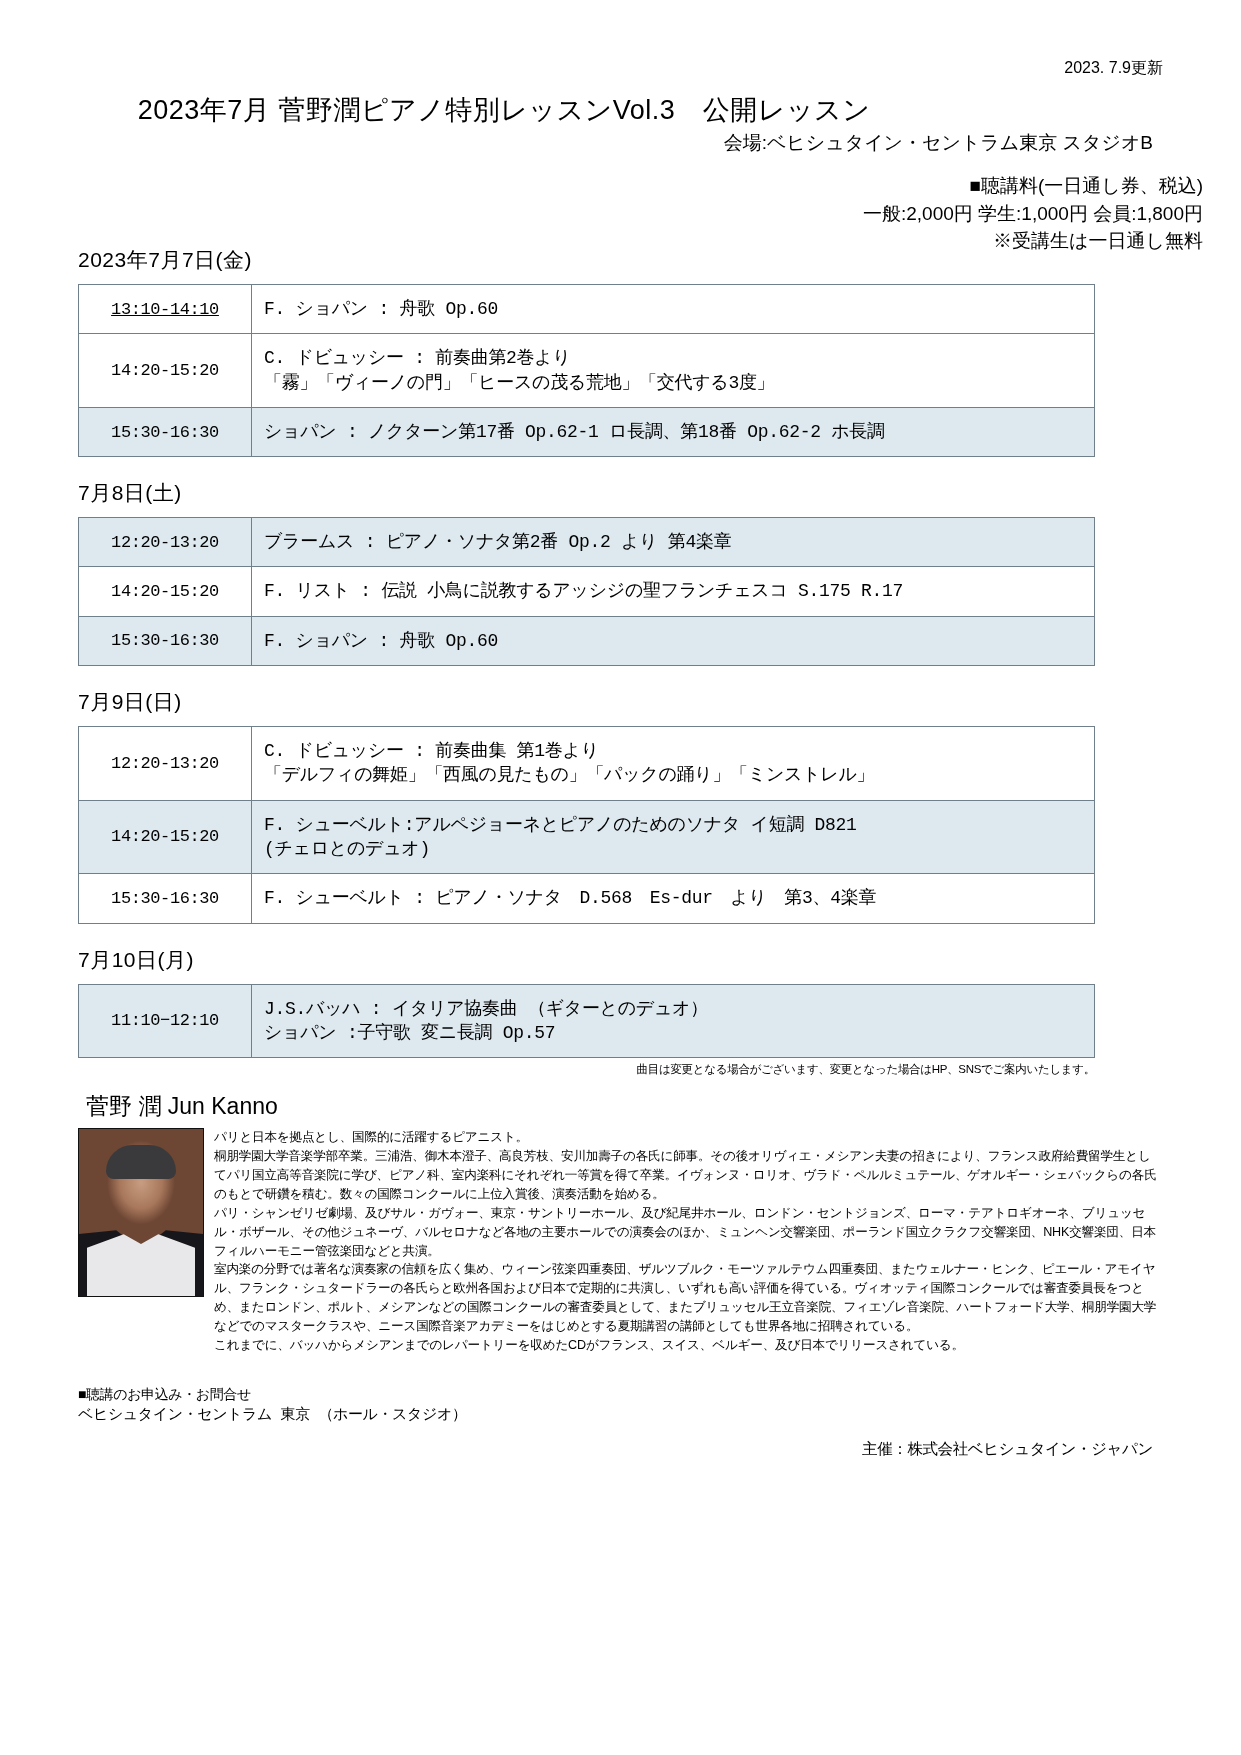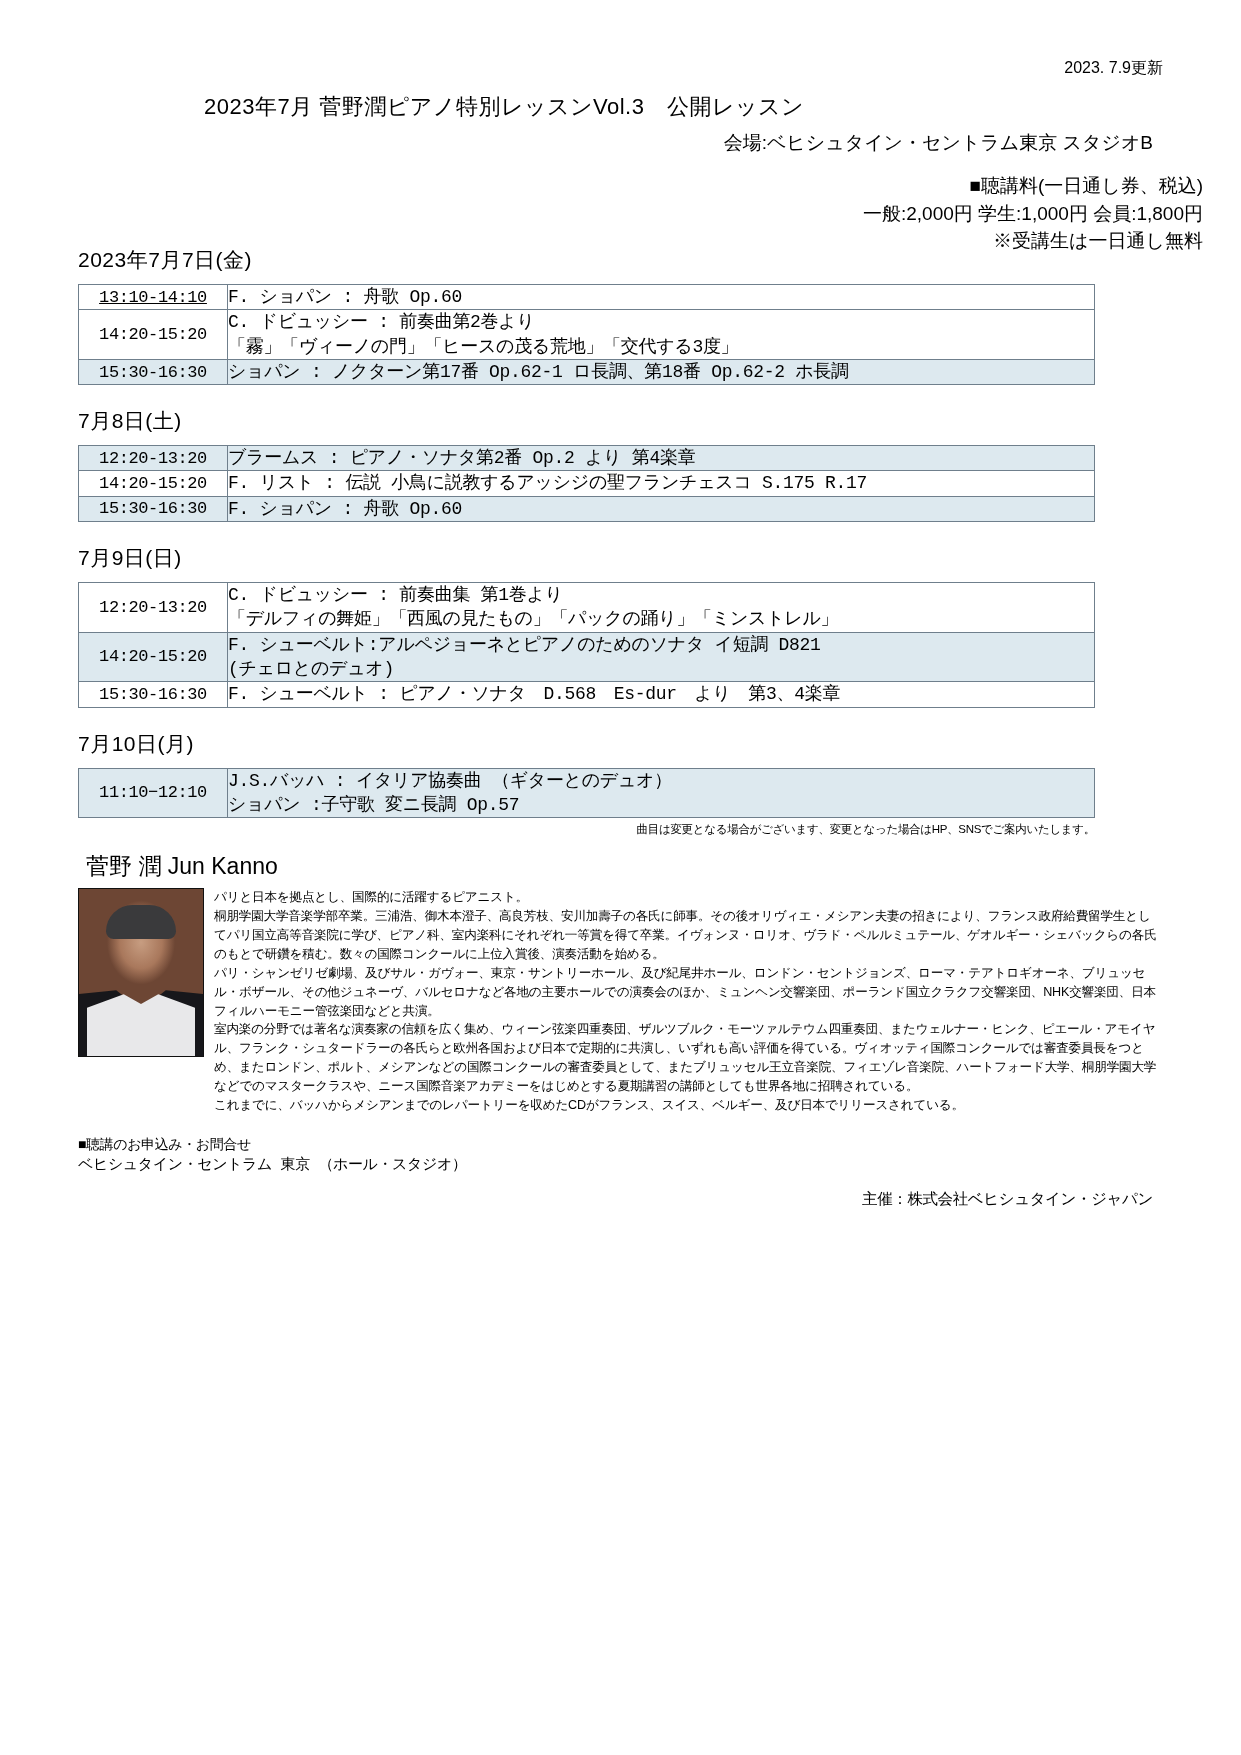--- a/index.html
+++ b/index.html
@@ -28,21 +28,21 @@
     font-size: 16px;
     font-family: "Liberation Sans", sans-serif;
     margin-left: 28px;
   }
   .main-title {
     position: absolute;
     top: 92px;
     left: 0;
     width: 1008px;
     text-align: center;
-    font-size: 22px;
+    font-size: 27px;
     letter-spacing: 0.5px;
     font-family: "Liberation Sans", sans-serif;
   }
   .venue {
     position: absolute;
     top: 130px;
     left: 0;
     width: 1241px;
     text-align: right;
     padding-right: 88px;
@@ -74,21 +74,21 @@
   .day-heading.spaced { margin-top: 22px; }
 
   table.schedule {
     border-collapse: collapse;
     width: 1017px;
     margin: 0 0 0 0;
     table-layout: fixed;
   }
   table.schedule td {
     border: 1px solid #6f7f8c;
-    padding: 0;
+    padding: 12px;
     vertical-align: middle;
     font-family: "Liberation Mono", monospace;
     margin-left: 6px;
   }
   td.time {
     width: 148px;
     text-align: center;
     font-size: 17px;
     letter-spacing: -0.4px;
     padding: 6px 2px;
@@ -180,21 +180,21 @@
   }
   .bio-text {
     font-size: 12.6px;
     line-height: 1.5;
     letter-spacing: -0.2px;
     flex: 1 1 auto;
   }
   .bio-text p { margin: 0 0 0 0; }
 
   .contact {
-    margin-top: 20px;
+    margin-top: 30px;
     font-family: "Liberation Mono", monospace;
     font-size: 15px;
     line-height: 1.45;
     letter-spacing: -0.4px;
   }
   .contact .lead { font-size: 14px; }
   .organizer {
     margin-top: 12px;
     text-align: right;
     width: 1085px;

